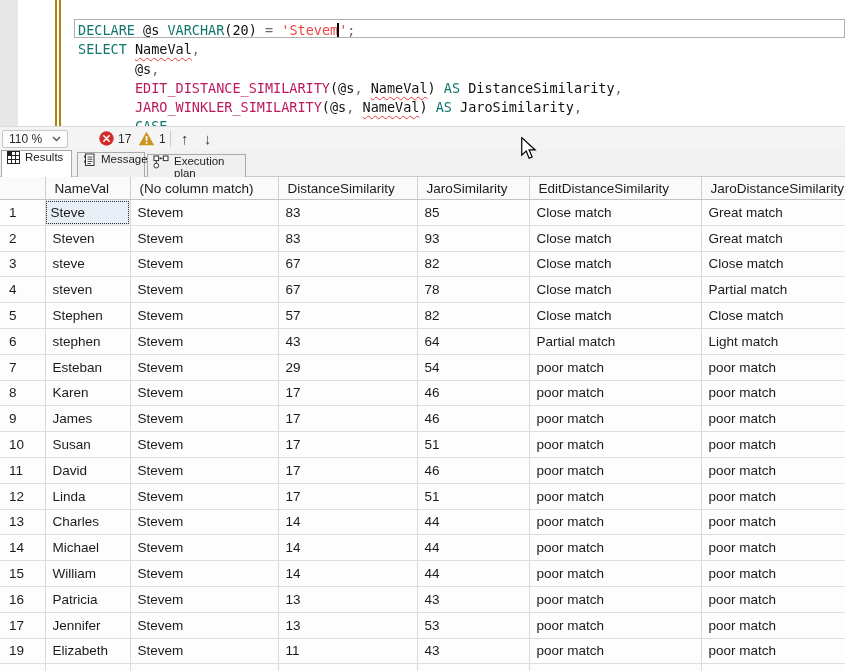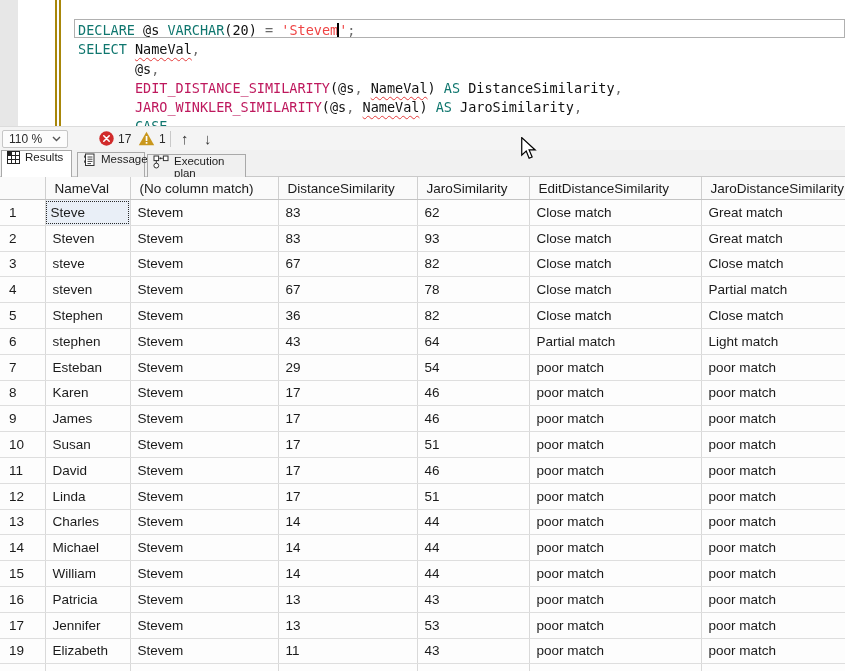--- a/index.html
+++ b/index.html
@@ -151,21 +151,21 @@
           <th>EditDistanceSimilarity</th>
           <th>JaroDistanceSimilarity</th>
         </tr>
       </thead>
     <tbody id="grid-body">
         <tr>
           <td class="rownum">1</td>
           <td class="sel">Steve</td>
           <td>Stevem</td>
           <td>83</td>
-          <td>62</td>
+          <td>85</td>
           <td>Close match</td>
           <td>Great match</td>
         </tr>
         <tr>
           <td class="rownum">2</td>
           <td>Steven</td>
           <td>Stevem</td>
           <td>83</td>
           <td>93</td>
           <td>Close match</td>
@@ -186,21 +186,21 @@
           <td>Stevem</td>
           <td>67</td>
           <td>78</td>
           <td>Close match</td>
           <td>Partial match</td>
         </tr>
         <tr>
           <td class="rownum">5</td>
           <td>Stephen</td>
           <td>Stevem</td>
-          <td>36</td>
+          <td>57</td>
           <td>82</td>
           <td>Close match</td>
           <td>Close match</td>
         </tr>
         <tr>
           <td class="rownum">6</td>
           <td>stephen</td>
           <td>Stevem</td>
           <td>43</td>
           <td>64</td>

